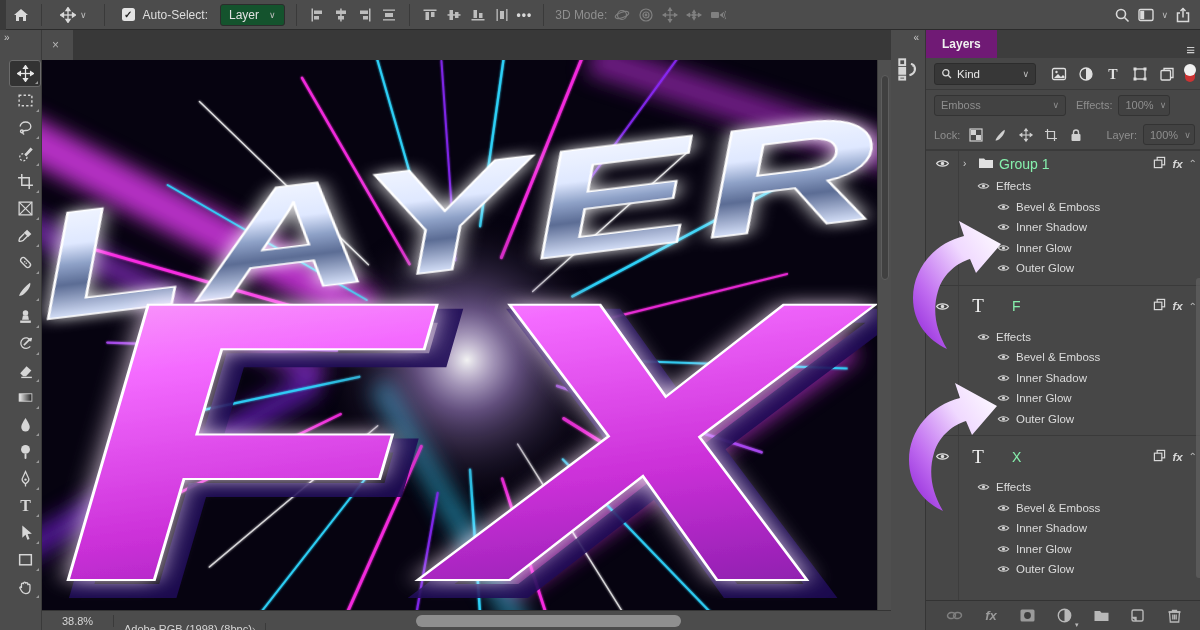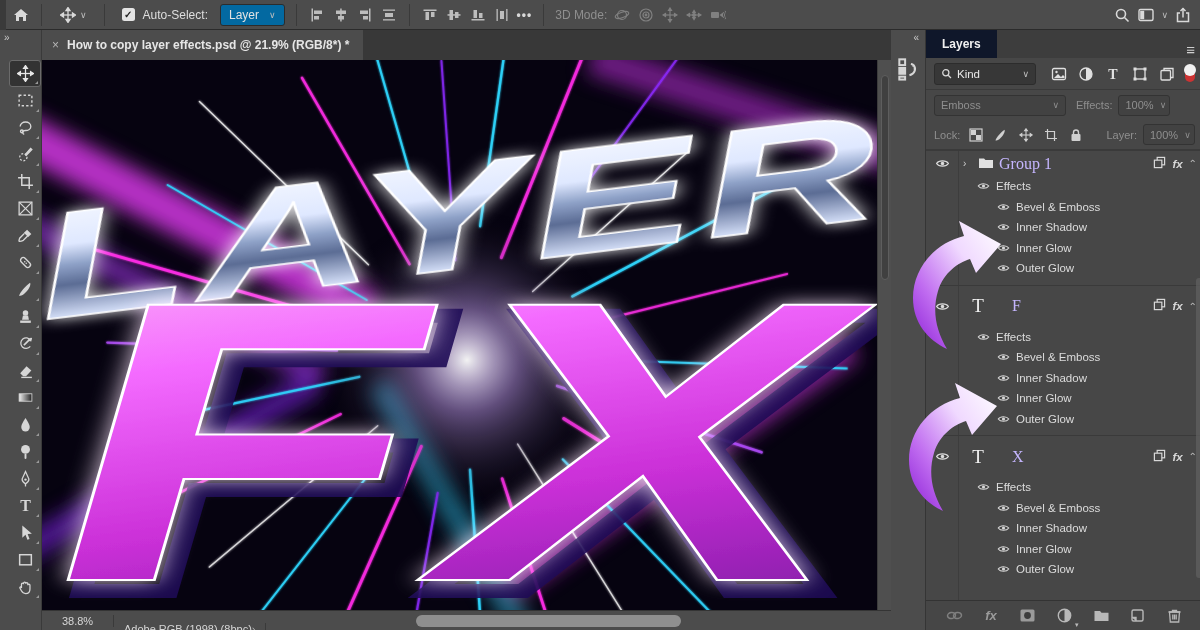--- a/index.html
+++ b/index.html
@@ -12,21 +12,21 @@
             display:flex; align-items:center; gap:6px; padding:0 8px 0 0; font-size:12px; }
   .edge { width:6px; height:30px; background:#3a3a3a; }
   .tb-sep { width:1px; height:22px; background:#3a3a3a; margin:0 5px; }
   .tb-btn { display:flex; align-items:center; gap:3px; padding:2px 6px; border-radius:3px; cursor:default; }
   .tb-ico { width:18px; height:18px; display:inline-flex; align-items:center; justify-content:center; }
   .tb-ico svg { width:16px; height:16px; }
   .chk { width:13px; height:13px; border-radius:2.5px; display:inline-flex; align-items:center;
          justify-content:center; font-size:10px; margin-right:5px; }
   .chk.on  { background:#e4e4e4; color:#222; font-weight:bold; }
   .chk.off { background:transparent; border:1.5px solid #9a9a9a; color:transparent; }
-  .dd { background:#0369a1; border:1px solid #2c2c2c; border-radius:3px; padding:3px 8px;
+  .dd { background:#14532d; border:1px solid #2c2c2c; border-radius:3px; padding:3px 8px;
         display:inline-flex; gap:10px; align-items:center; color:#e2e2e2; }
   .dd .v { font-size:9px; color:#bdbdbd; }
   .lbl { color:#dedede; }
   .dim { color:#8f8f8f; }
   .dim svg { opacity:.62; }
   .spacer { flex:1; }
   .more-dots { letter-spacing:1px; color:#d8d8d8; font-size:12px; font-weight:bold; }
 
   
   .main { display:flex; height:600px; }
@@ -59,21 +59,21 @@
   .hthumb { position:absolute; left:374px; top:4px; width:265px; height:12px;
             background:#9b9b9b; border-radius:6px; opacity:.85; }
 
   
   .rightdock { flex:1; display:flex; background:#404040; }
   .minicol { width:35px; background:#4c4c4c; border-right:1px solid #353535; }
   .mini-head { font-size:10px; color:#c9c9c9; text-align:right; padding:2px 5px; letter-spacing:1px; }
   .mini-ico { width:26px; height:26px; margin:10px auto 0; display:flex; align-items:center; justify-content:center; }
   .panel { flex:1; display:flex; flex-direction:column; background:#474747; }
   .p-tabs { height:28px; background:#3d3d3d; display:flex; align-items:flex-end; }
-  .p-tab { height:28px; background:#0f172a; padding:0 16px; display:flex; align-items:center;
+  .p-tab { height:28px; background:#701a75; padding:0 16px; display:flex; align-items:center;
            font-size:12px; font-weight:bold; color:#f0f0f0; }
   .p-menu { margin-left:auto; padding:0 8px; color:#cfcfcf; font-size:15px; }
   .p-row { display:flex; align-items:center; gap:6px; padding:0 8px; font-size:11px; }
   .filter-row { height:32px; border-bottom:1px solid #3a3a3a; }
   .kind-box { background:#373737; border:1px solid #2c2c2c; border-radius:3px; height:22px; width:102px;
               display:flex; align-items:center; gap:5px; padding:0 6px; color:#e8e8e8; font-size:11.5px; }
   .kind-box .v { margin-left:auto; font-size:9px; color:#c0c0c0; }
   .f-ico { width:21px; height:20px; display:flex; align-items:center; justify-content:center; }
   .f-ico svg { width:16px; height:16px; }
   .switch { width:10px; height:17px; border-radius:5px; background:#c33; position:relative; margin-left:2px; }
@@ -93,21 +93,21 @@
   .lrow { display:flex; align-items:center; gap:5px; position:relative; }
   .lrow.top { border-top:1px solid #3a3a3a; }
   .layer-head { height:26px; padding:0 6px 0 0; }
   .layer-head.tall { height:42px; }
   .eye { width:32px; display:flex; justify-content:center; flex:none; }
   .eye svg { width:15px; height:11px; }
   .exp { font-size:10px; color:#cfcfcf; width:10px; }
   .thumb-folder svg { width:16px; height:13px; }
   .thumb-T { width:30px; text-align:center; font-family:"Liberation Serif", serif;
              font-size:19px; color:#f2f2f2; }
-  .lname { font-size:16px; color:#c4b5fd;font-family:Liberation Serif, serif; }
+  .lname { font-size:14px; color:#86efac; }
   .r-icons { margin-left:auto; display:flex; align-items:center; gap:6px; color:#d8d8d8; }
   .fx-badge { font-style:italic; font-weight:bold; font-size:11.5px; }
   .caret-up { font-size:10px; color:#bdbdbd; }
   .copy-ico svg { width:13px; height:13px; }
   .erow { height:20.5px; font-size:11.5px; color:#dcdcdc; display:flex; align-items:center; gap:6px; }
   .erow .eye { width:14px; }
   .erow .eye svg { width:13px; height:10px; }
   .efx-head { padding-left:50px; }
   .efx-item { padding-left:70px; }
   .lscroll { position:absolute; right:1px; top:128px; width:6px; height:300px;
@@ -411,21 +411,20 @@
               <path d="M4.2 9.5 V5.8 a1 1 0 0 1 2 0 V4.8 a1 1 0 0 1 2 0 V5.4 a1 1 0 0 1 2 0 V6.8 a1 1 0 0 1 2 0 V10.3 C12.2 12.8 10.6 14.6 8.1 14.6 C6.1 14.6 5 13.6 4 11.8 L2.8 9.6 C2.3 8.7 3.4 8 4.1 8.8 Z"></path>
             </svg>
           </div>
       </div>
     </div>
 
     <div class="docarea">
       <div class="tabbar">
         <div class="tab">
           <span class="x">×</span>
-          <span>How to copy layer effects.psd @ 21.9% (RGB/8*) *</span>
         </div>
       </div>
 
       <div class="canvaswrap">
         <svg class="art" viewBox="0 0 835 550" preserveAspectRatio="none">
           <defs>
             <radialGradient id="cglow" cx="0.5" cy="0.5" r="0.5">
               <stop offset="0" stop-color="#ffffff" stop-opacity="0.95"></stop>
               <stop offset="0.35" stop-color="#cfa9ff" stop-opacity="0.45"></stop>
               <stop offset="1" stop-color="#000000" stop-opacity="0"></stop>

